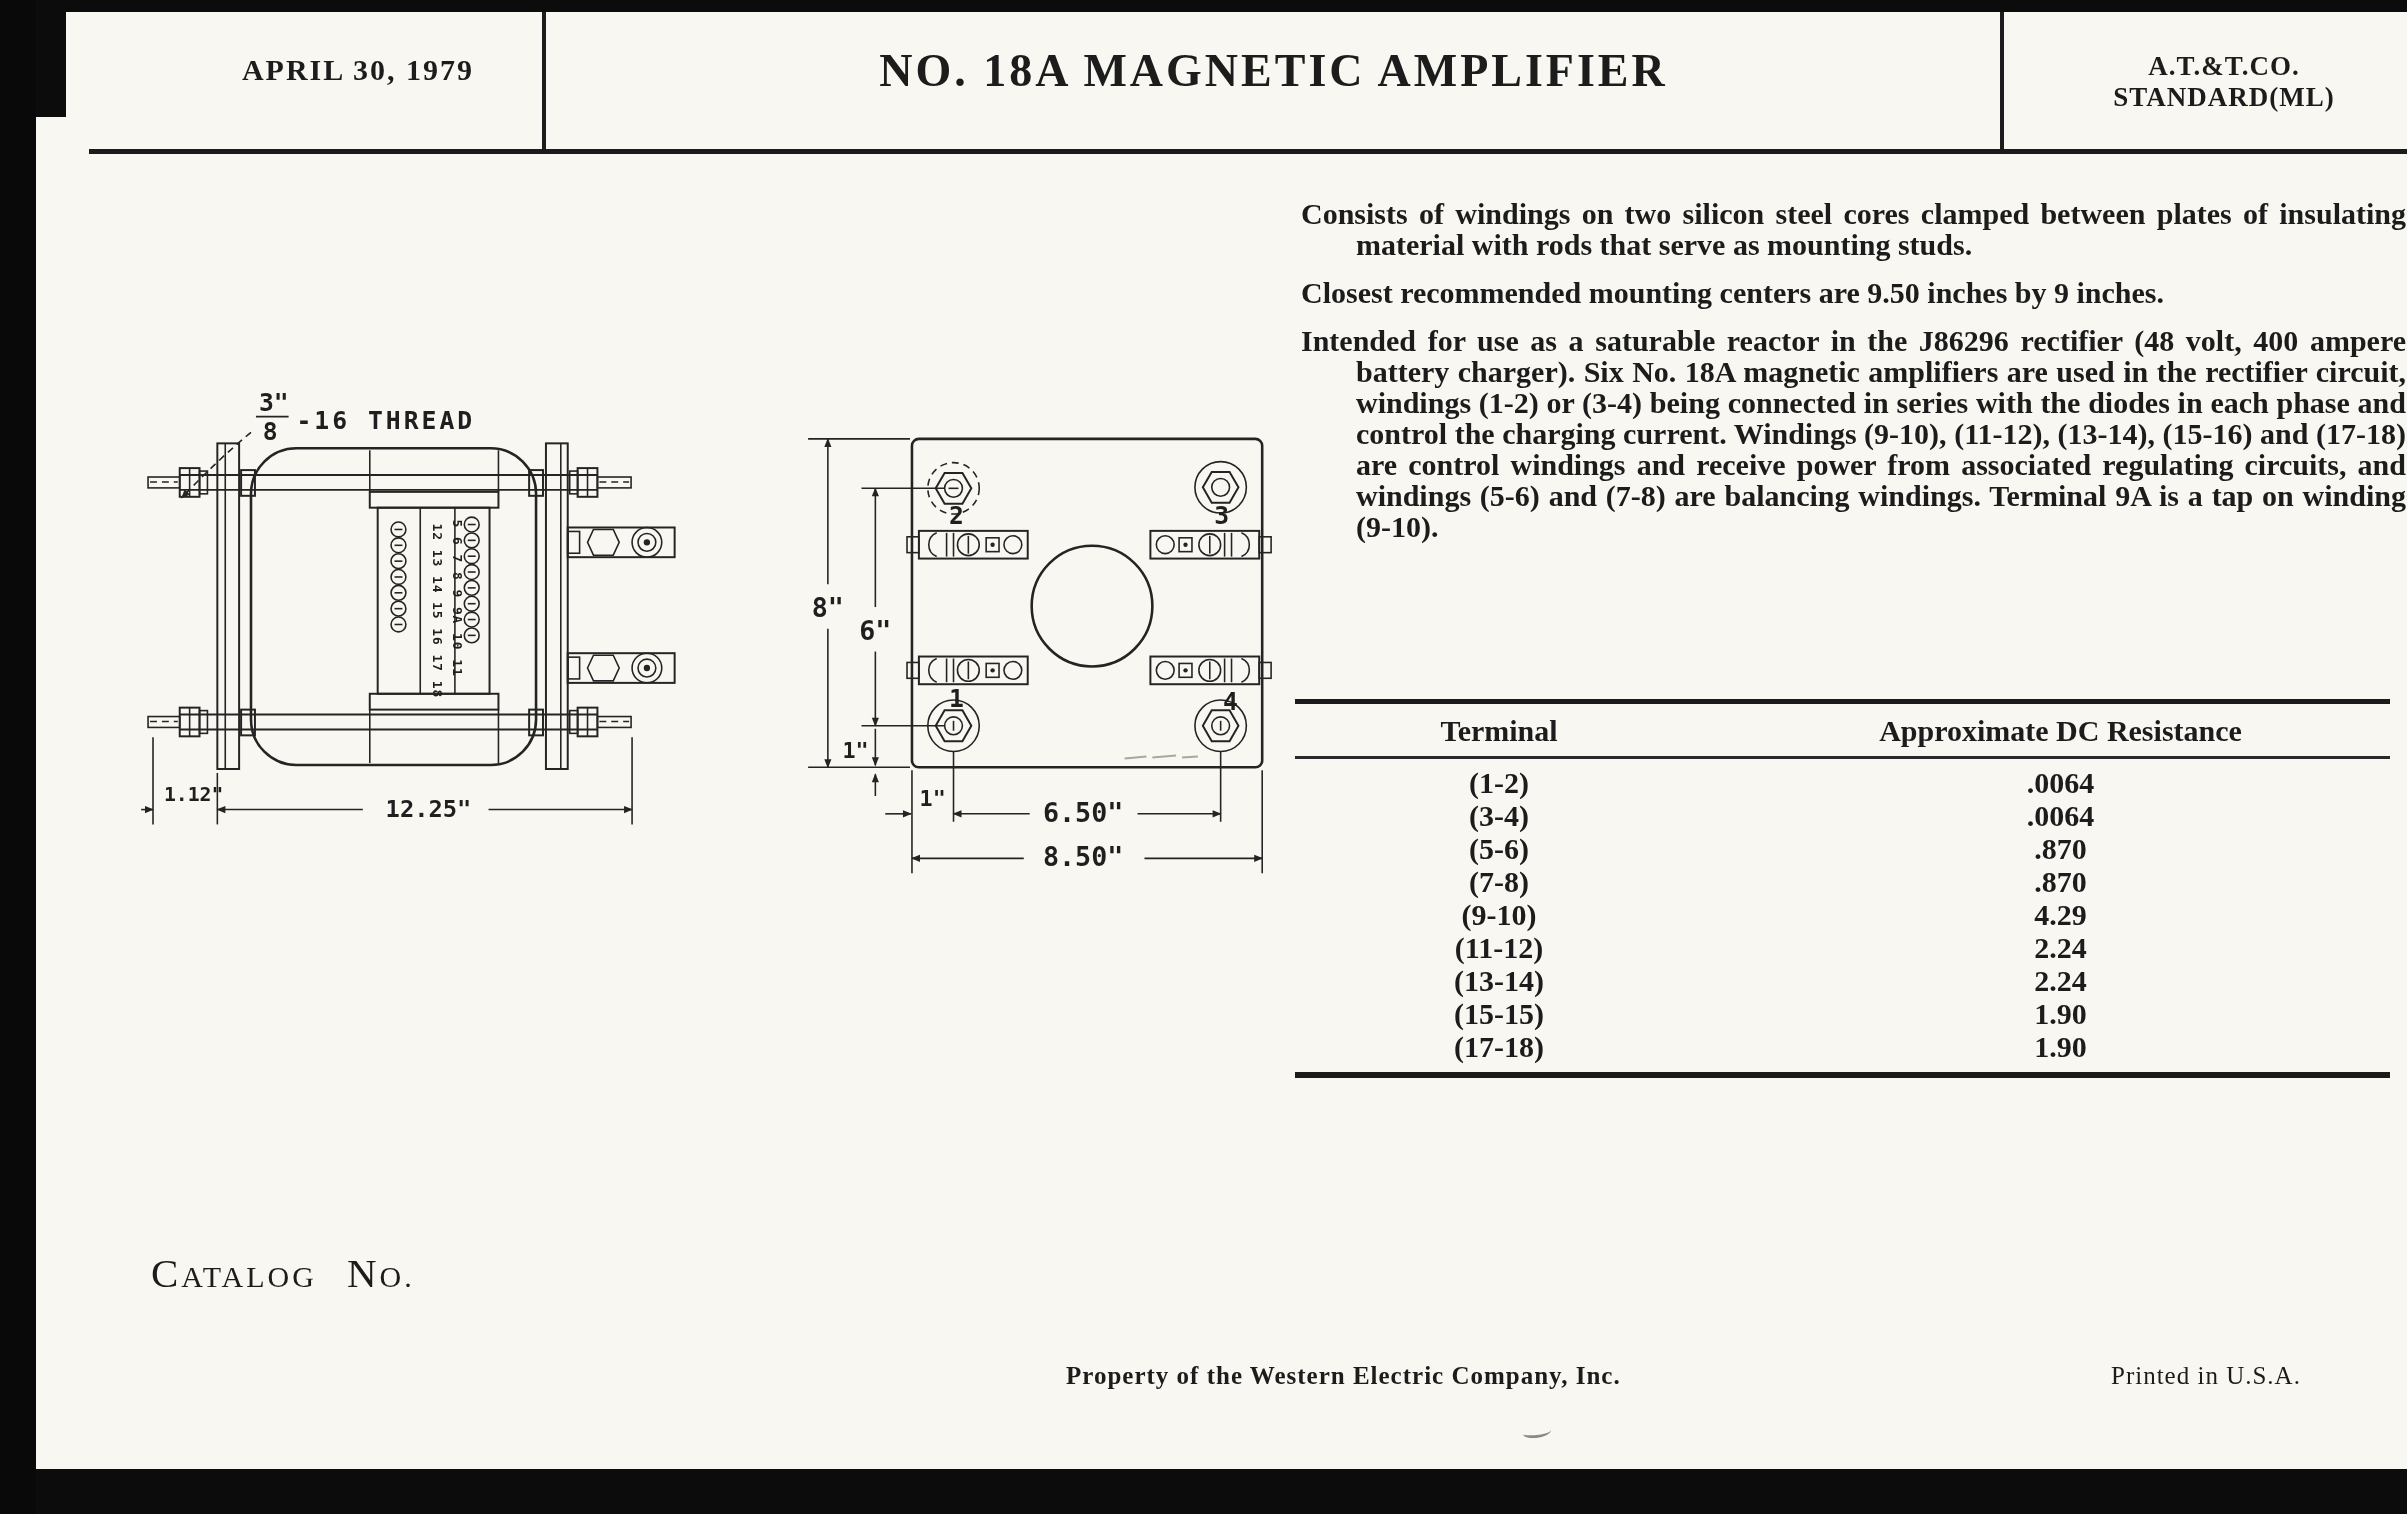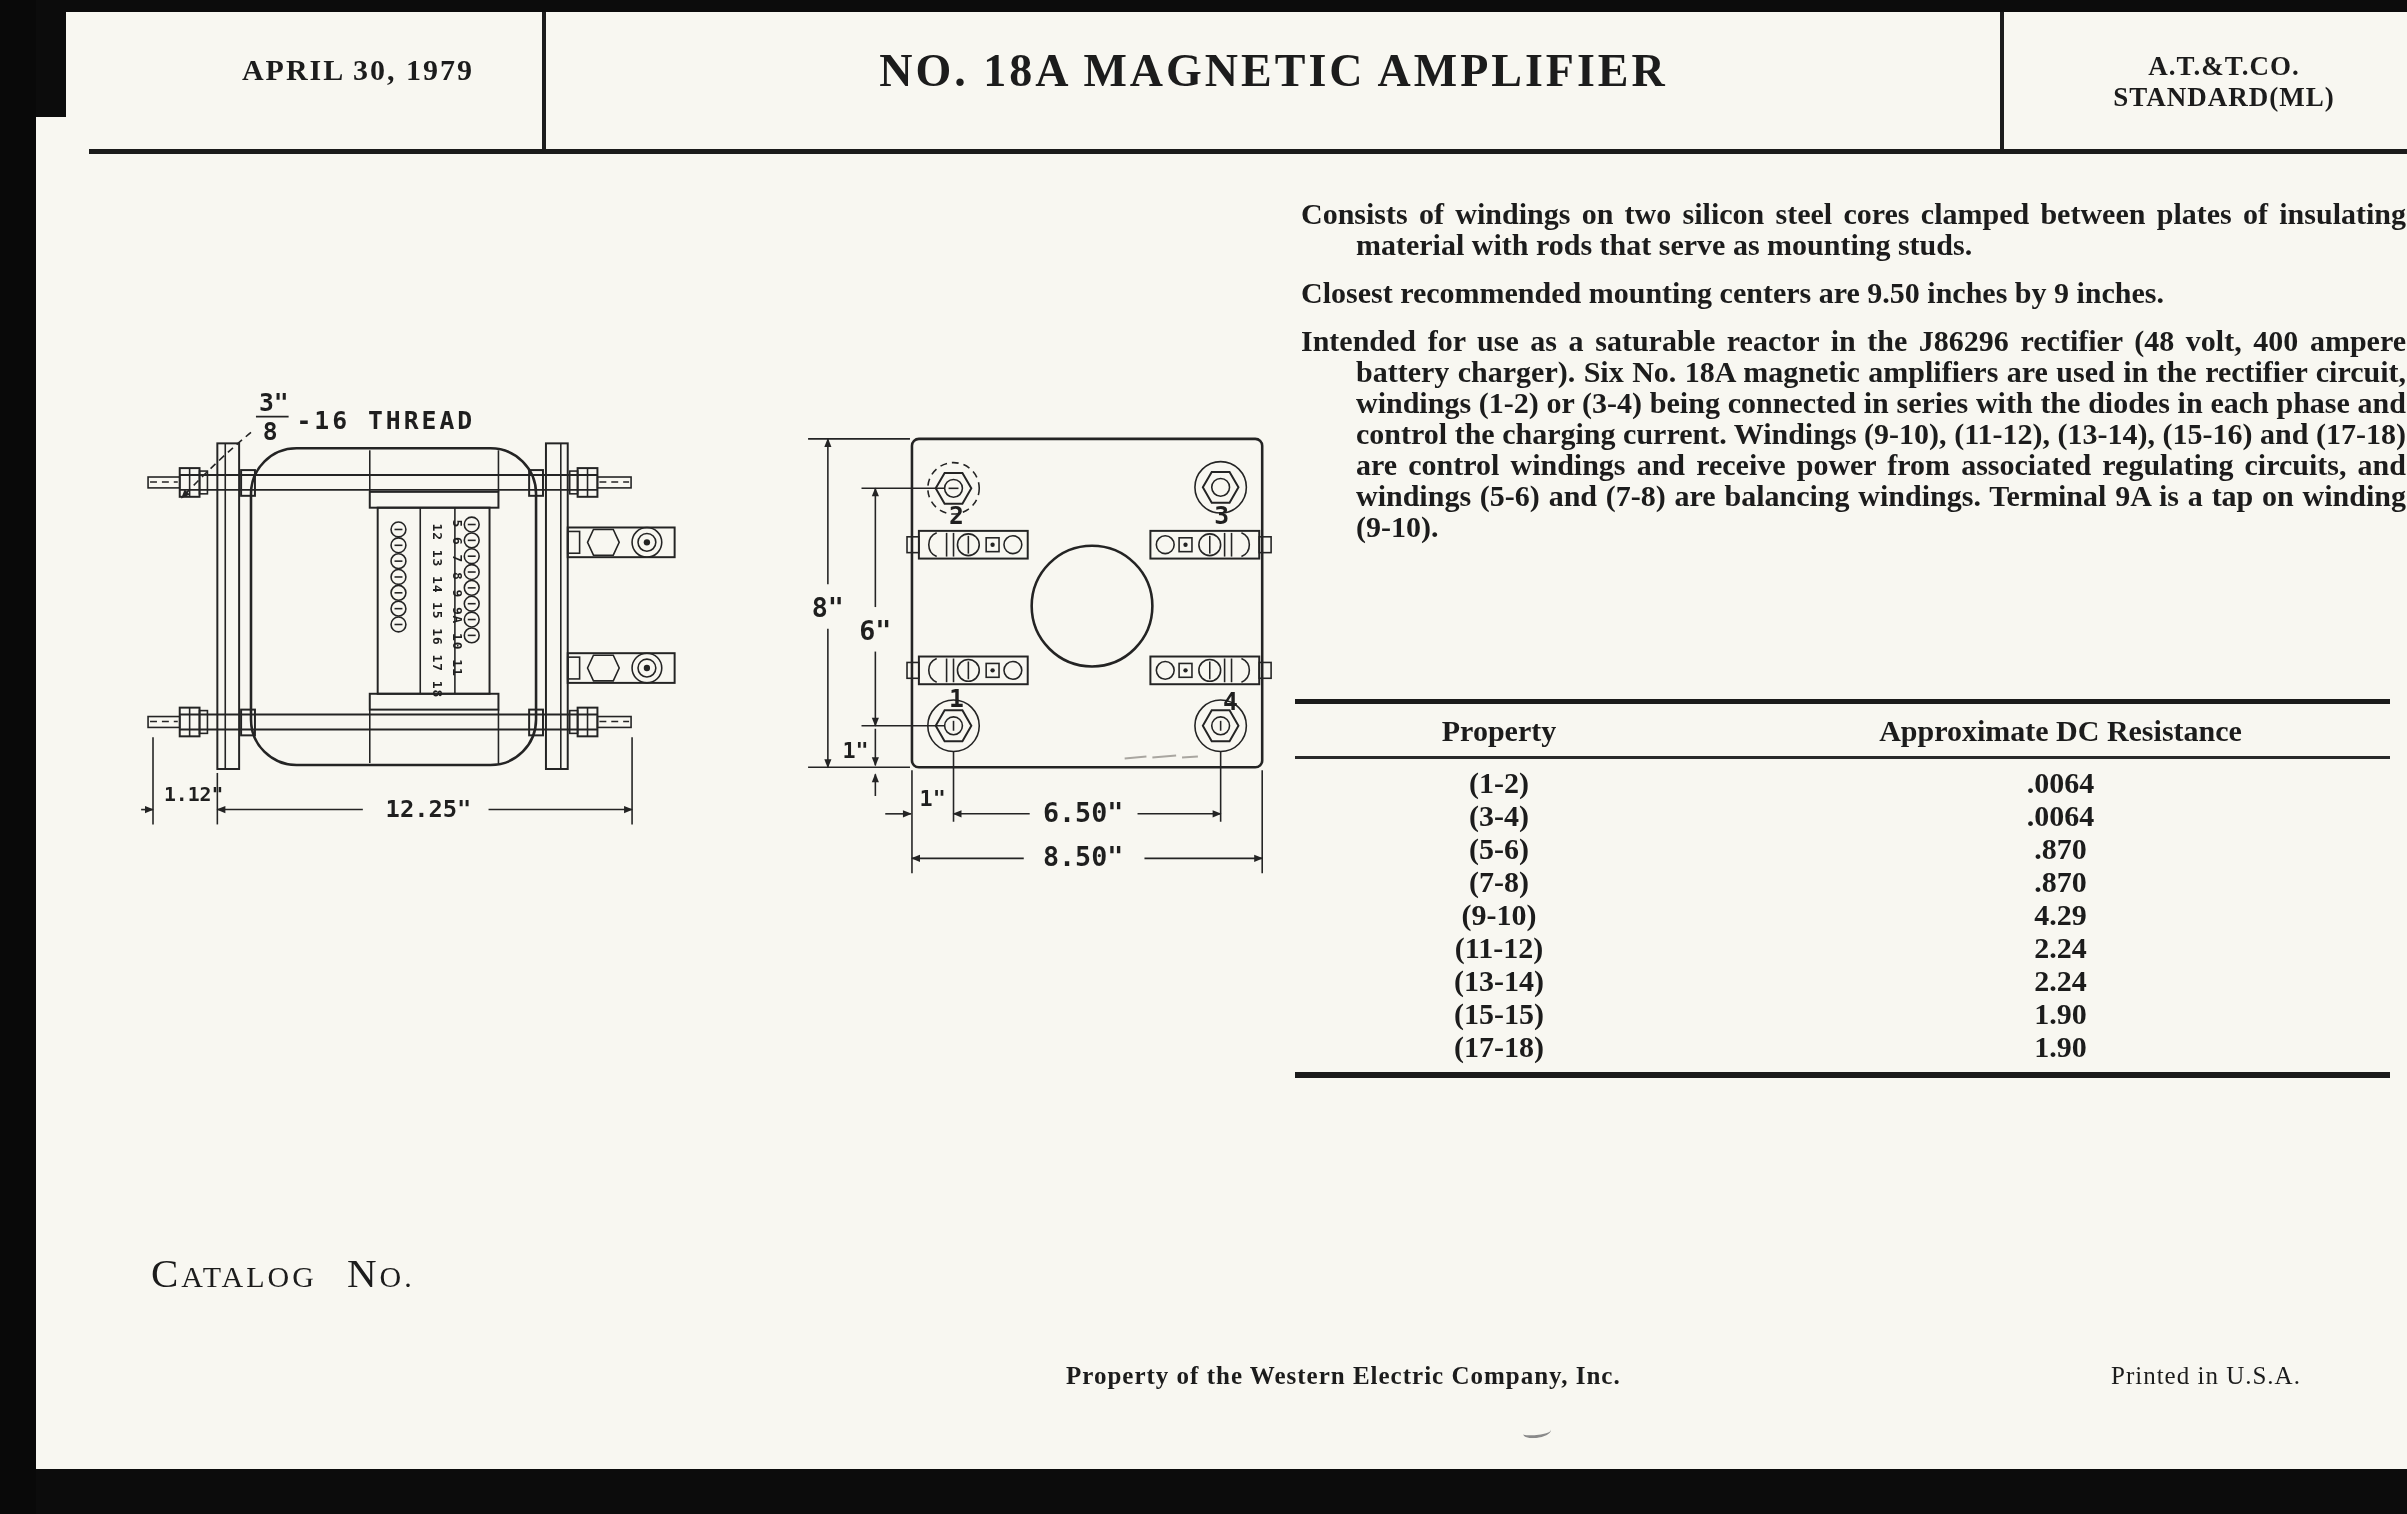--- a/index.html
+++ b/index.html
@@ -347,21 +347,21 @@
       <line class="ln15" x1="343" y1="392" x2="427" y2="392" marker-end="url(#a2)"></line>
       <line class="ln15" x1="115" y1="437" x2="228" y2="437" marker-start="url(#a2)"></line>
       <text class="dl" x="288" y="445" font-size="27" text-anchor="middle">8.50"</text>
       <line class="ln15" x1="350" y1="437" x2="469" y2="437" marker-end="url(#a2)"></line>
     </g>
   </svg>
 
   <div id="res-table">
     <div class="trule-thick"></div>
     <div id="thead-row">
-      <div class="th-c1">Property</div>
+      <div class="th-c1">Terminal</div>
       <div class="th-c2">
         <div>Approximate DC Resistance</div>
       </div>
     </div>
     <div class="trule-thin"></div>
     <div id="tbody">
       <div class="trow">
           <div class="td-c1">(1-2)</div>
           <div class="td-c2">.0064</div>
         </div>

